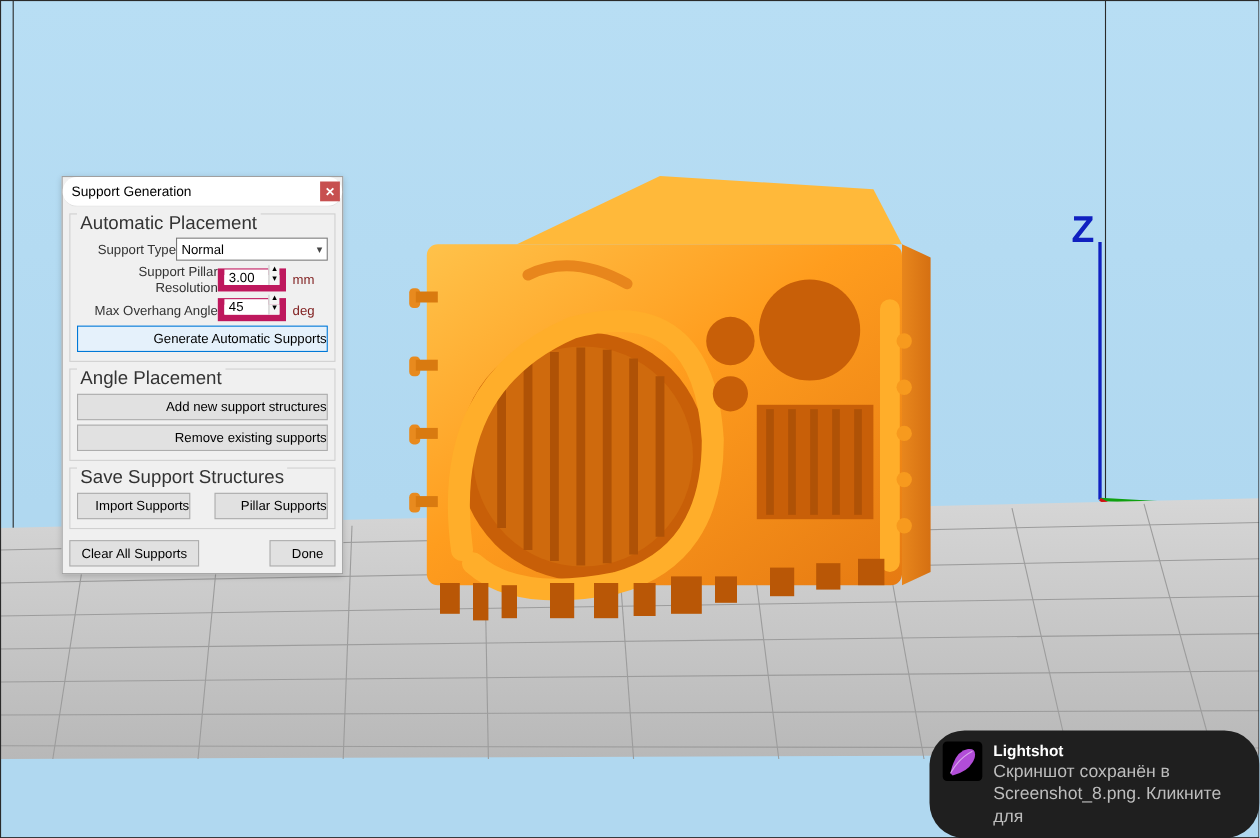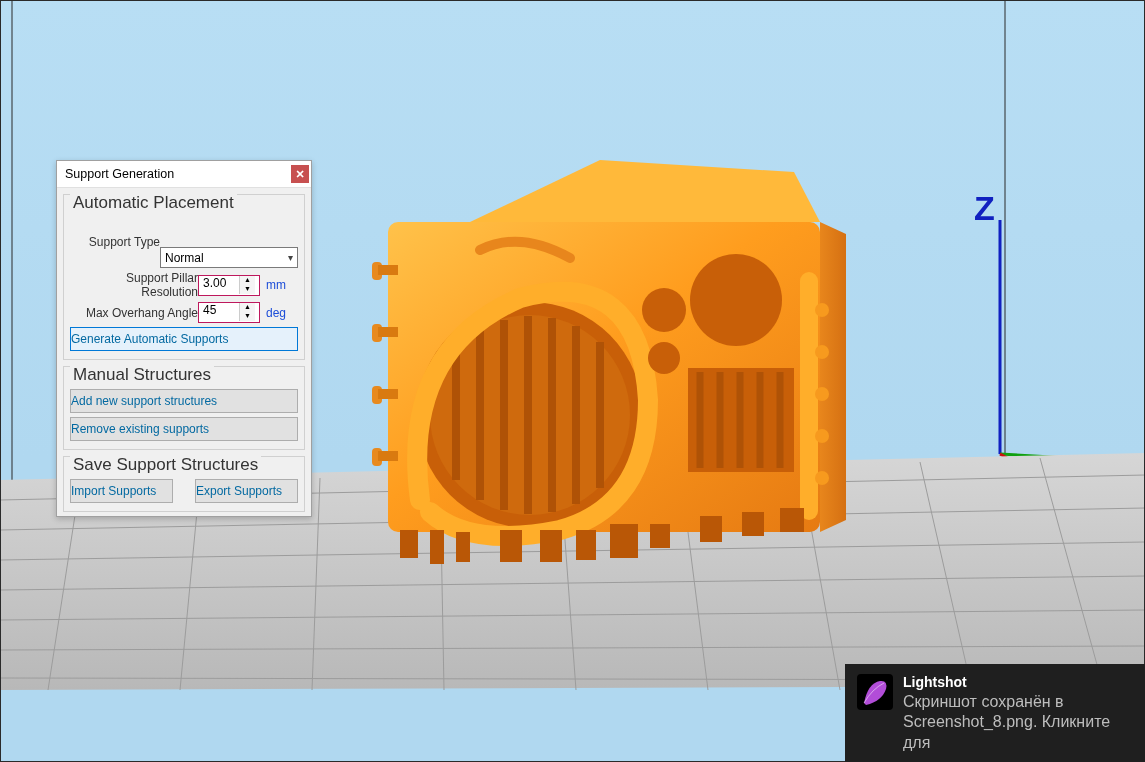--- a/index.html
+++ b/index.html
@@ -33,20 +33,21 @@
     box-shadow: 0 2px 6px rgba(0,0,0,0.2);
     z-index: 50;
   }
   .dialog-titlebar {
     display: flex;
     justify-content: space-between;
     align-items: center;
     background: #ffffff;
     padding: 4px 2px 4px 8px;
     border-bottom: 1px solid #e0e0e0;
+    border-radius: 13px;
   }
   .dialog-title { font-size: 12.5px; }
   .close-btn {
     width: 18px; height: 18px;
     display: flex; align-items: center; justify-content: center;
     background: #c75050;
     color: #fff; font-size: 11px; font-weight: bold;
     cursor: pointer;
   }
   .group {
@@ -79,66 +80,65 @@
   .select {
     flex: 1;
     height: 21px;
     border: 1px solid #7a7a7a;
     background: #fff;
     padding: 0 18px 0 4px;
     position: relative;
     font-size: 12px;
     display: flex;
     align-items: center;
-    margin-top: 31px;
   }
   .select::after {
     content: "▾";
     position: absolute;
     right: 4px;
     font-size: 10px;
     color: #444;
   }
   .spinner {
-    display: flex; align-items: flex-start;
+    display: flex; align-items: flex-end;
     height: 21px;
-    border: 1px solid #be185d;
+    border: 6px solid #be185d;
     background: #fff;
     width: 62px;
   }
   .spinner input {
     border: none; outline: none;
     width: 40px;
     font-size: 12px;
     padding: 0 0 0 4px;
   }
   .spinner .spin-btns {
     display: flex; flex-direction: column;
     width: 16px;
   }
   .spinner .spin-btns span {
     height: 9px; font-size: 7px; line-height: 8px;
     text-align: center;
     border-left: 1px solid #ccc;
     background: #f4f4f4;
     cursor: pointer;
   }
-  .unit { margin-left: 6px; font-size: 12px; color: #1d4ed8; }
+  .unit { margin-left: 6px; font-size: 12px; color: #7f1d1d; }
   .btn {
     display: block;
     width: 100%;
     height: 24px;
     background: #e1e1e1;
     border: 1px solid #adadad;
     font-size: 12px;
-    text-align: left;
+    text-align: right;
     line-height: 22px;
     cursor: pointer;
     margin: 4px 0 0 0;
-    color: #0369a1;
+    color: #000000;
   }
   .btn.primary {
     background: #e5f1fb;
     border-color: #0078d7;
   }
   .btn-row {
     display: flex; gap: 22px;
   }
   .btn-row .btn { flex: 1; margin: 0; }
   .dialog-footer {
@@ -152,20 +152,21 @@
   
   .toast {
     position: absolute;
     right: 0; bottom: 0;
     width: 300px;
     background: #1f1f1f;
     color: #eaeaea;
     padding: 10px 14px 8px 58px;
     font-size: 13px;
     z-index: 100;
+    border-radius: 32px;
   }
   .toast-title {
     color: #fff; font-weight: 600; font-size: 14px;
     margin-bottom: 2px;
   }
   .toast-icon {
     position: absolute;
     left: 12px; top: 10px;
     width: 36px; height: 36px;
     background: #000;
@@ -351,33 +352,37 @@
           <span>▼</span>
         </div>
       </div>
       <span class="unit">deg</span>
     </div>
 
     <div class="btn primary">Generate Automatic Supports</div>
   </div>
 
   <div class="group">
-    <span class="group-title">Manual Structures</span>
+    <span class="group-title">Angle Placement</span>
     <div class="btn">Add new support structures</div>
     <div class="btn">Remove existing supports</div>
   </div>
 
   <div class="group">
     <span class="group-title">Save Support Structures</span>
     <div class="btn-row" style="margin-top:4px;">
       <div class="btn">Import Supports</div>
-      <div class="btn">Export Supports</div>
+      <div class="btn">Pillar Supports</div>
     </div>
   </div>
 
+  <div class="dialog-footer">
+    <div class="btn">Clear All Supports</div>
+    <div class="btn" style="min-width:60px;">Done</div>
+  </div>
 </div>
 
 <div class="toast">
   <div class="toast-icon">
     <svg width="34" height="34" viewBox="0 0 34 34">
       <path d="M6 28 Q10 8 22 6 Q30 5 28 14 Q24 26 8 30 Z" fill="#b24dd8"></path>
       <path d="M6 28 Q14 14 26 8" stroke="#fff" stroke-width="1" fill="none" opacity="0.5"></path>
     </svg>
   </div>
   <div class="toast-title">Lightshot</div>

